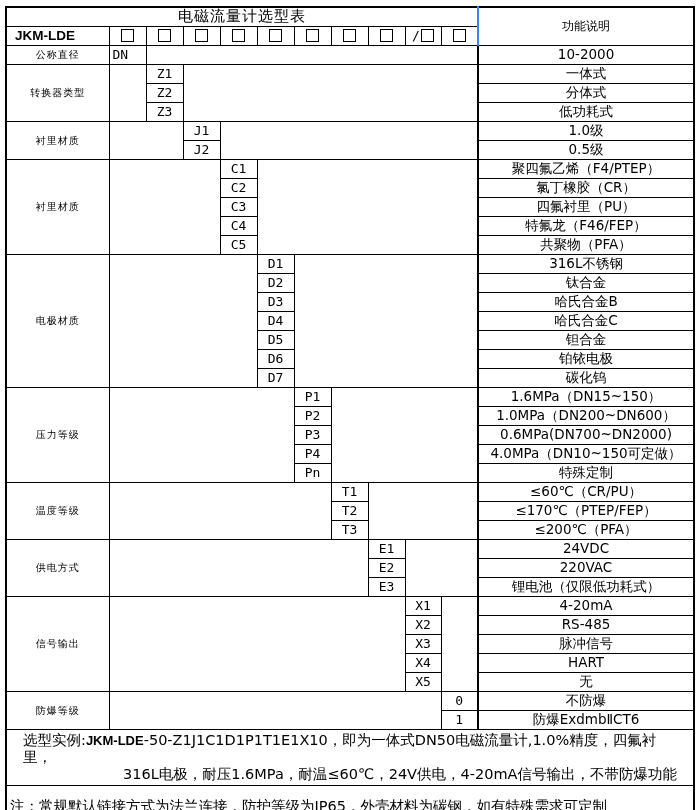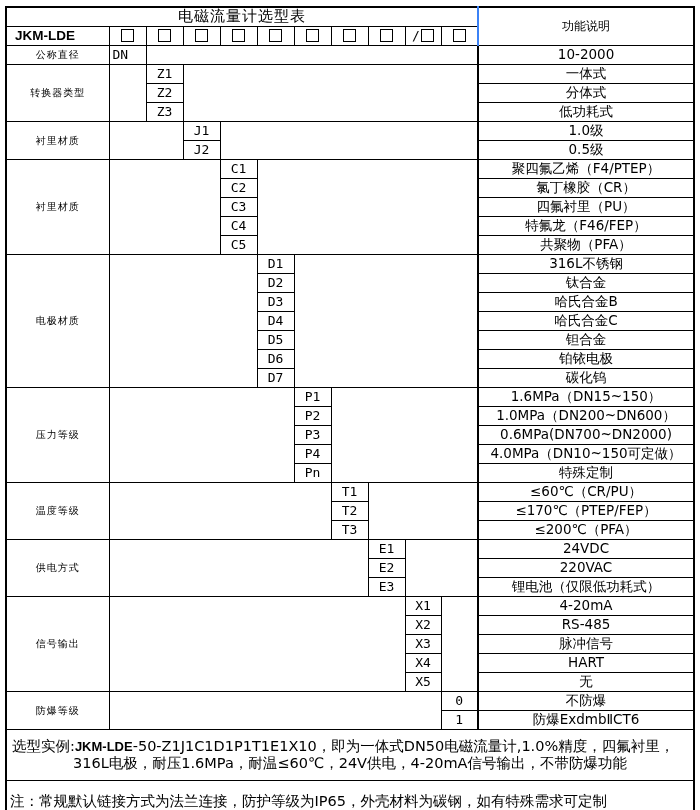--- a/index.html
+++ b/index.html
@@ -13,23 +13,23 @@
   .fnhead{font-size:12px;border-left:2px solid #3b82f6;}
   .fn{border-left:2px solid #000;font-size:13.5px;margin-left:20px;}
   .lbl{font-size:10px;letter-spacing:1px;margin-left:6px;}
   .code{font-family:"DejaVu Sans Mono","Liberation Mono",monospace;font-size:13px;margin-left:40px;}
   .code-left{text-align:left;padding-left:3px;}
   .model{font-family:"Liberation Sans",sans-serif;font-weight:bold;font-size:13.5px;
          text-align:left;padding-left:8px;}
   .box{display:inline-block;width:11px;height:11px;border:1px solid #000;
        vertical-align:middle;margin-top:-2px;}
   .slash{font-family:"DejaVu Sans Mono",monospace;font-size:13px;margin-right:1px;}
-  .example-cell{height:46px;font-size:14.5px;white-space:normal;padding:2px 5px;}
+  .example-cell{height:46px;font-size:14.5px;white-space:normal;padding:2px 16px;}
   .example-line1{text-align:left;}
-  .example-line2{text-align:center;}
+  .example-line2{text-align:right;}
   .example-model{font-family:"Liberation Sans",sans-serif;font-weight:bold;font-size:13px;}
   .note-cell{height:33px;font-size:14.5px;text-align:left;padding:4px 3px;white-space:normal;}
 </style>
 </head>
 <body>
 
 <table>
   <colgroup>
     <col style="width:103px">
       <col style="width:37px">

